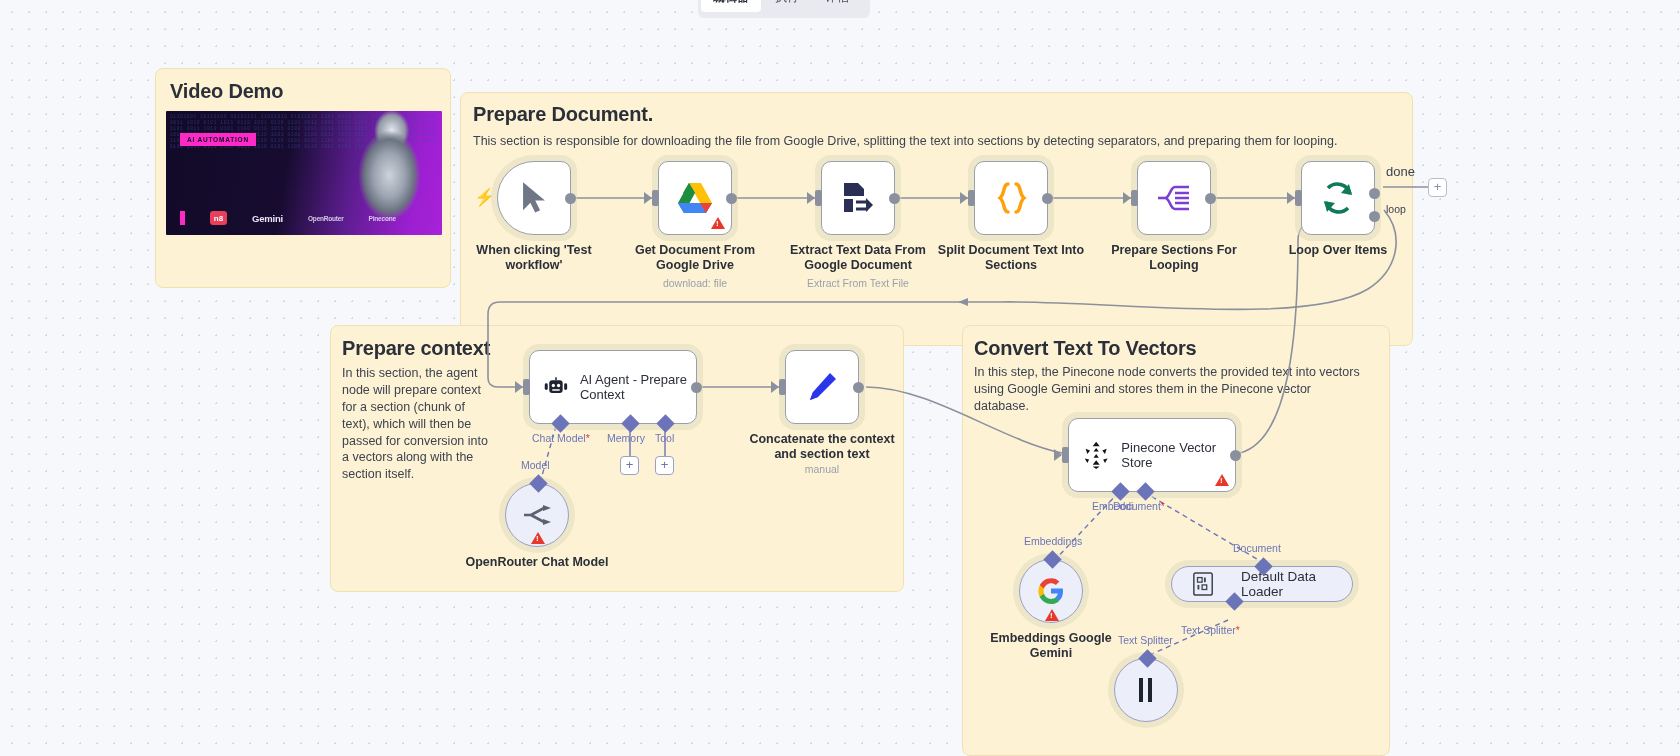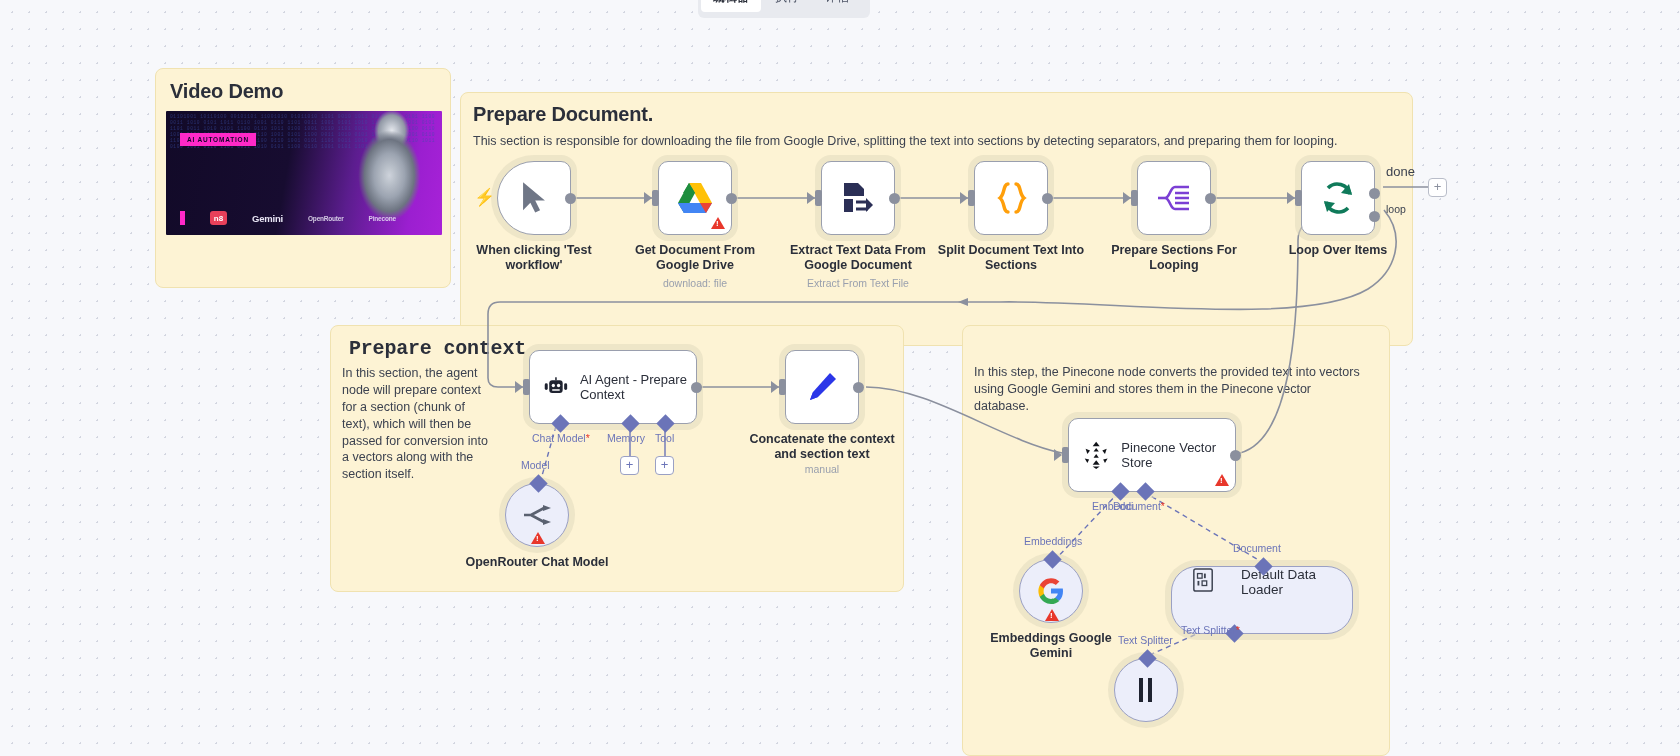--- a/index.html
+++ b/index.html
@@ -51,21 +51,21 @@
   }
 
   #note-video  { left: 155px; top: 68px;  width: 296px; height: 220px; }
   #note-prepdoc{ left: 460px; top: 92px;  width: 953px; height: 254px; }
   #note-context{ left: 330px; top: 325px; width: 574px; height: 267px; }
   #note-convert{ left: 962px; top: 325px; width: 428px; height: 431px; }
 
   #note-video .sticky-title { position:absolute; left:14px; top:11px; }
   #note-prepdoc .sticky-title { position:absolute; left:12px; top:10px; }
   #note-prepdoc .sticky-sub  { position:absolute; left:12px; top:40px; width: 920px;}
-  #note-context .sticky-title{ position:absolute; left:18px; top:11px;font-family:Liberation Mono, monospace; }
+  #note-context .sticky-title{ position:absolute; left:11px; top:11px; }
   #note-context .sticky-sub  { position:absolute; left:11px; top:39px; width: 152px; }
   #note-convert .sticky-title{ position:absolute; left:11px; top:11px; }
   #note-convert .sticky-sub  { position:absolute; left:11px; top:38px; width: 390px; }
 
   
   #video-thumb {
     position: absolute; left: 10px; top: 42px;
     width: 276px; height: 124px;
     background: linear-gradient(100deg,#120a28 0%,#170c30 44%,#5b1d8e 66%,#9b1fd0 88%,#a822d8 100%);
     overflow: hidden;
@@ -172,23 +172,23 @@
 
   
   .node-circle {
     width: 64px; height: 64px; border-radius: 50%;
     background:#eceefa; border:1.4px solid #9aa0c4;
     display:flex; align-items:center; justify-content:center;
     position:relative;
     box-shadow: 0 0 0 6px rgba(225,218,190,.55);
   }
   .node-pill {
-    width: 182px; height: 68px; border-radius: 26px;
+    width: 182px; height: 36px; border-radius: 26px;
     background:#eceefa; border:1.4px solid #9aa0c4;
-    display:flex; gap:27px; padding-left:20px;
+    display:flex; align-items:center; gap:27px; padding-left:20px;
     position:relative;
     box-shadow: 0 0 0 6px rgba(225,218,190,.55);
     font-size:13.5px; color:#2b2f3a;
   }
   .diamond {
     position:absolute; width:13px; height:13px; background:#6b74b8;
     transform: rotate(45deg);
   }
   .port-label {
     position:absolute; font-size:10.5px; color:#6b74b8; white-space:nowrap;
@@ -256,20 +256,21 @@
   <div class="sticky-title" data-name="sticky-title-prepare-document">Prepare Document.</div>
   <div class="sticky-sub" data-name="sticky-desc-prepare-document">This section is responsible for downloading the file from Google Drive, splitting the text into sections by detecting separators, and preparing them for looping.</div>
 </div>
 
 <div class="sticky" id="note-context" data-name="sticky-note-prepare-context">
   <div class="sticky-title" data-name="sticky-title-prepare-context">Prepare context</div>
   <div class="sticky-sub" data-name="sticky-desc-prepare-context">In this section, the agent node will prepare context for a section (chunk of text), which will then be passed for conversion into a vectors along with the section itself.</div>
 </div>
 
 <div class="sticky" id="note-convert" data-name="sticky-note-convert-text-to-vectors">
+  <div class="sticky-title" data-name="sticky-title-convert">Convert Text To Vectors</div>
   <div class="sticky-sub" data-name="sticky-desc-convert">In this step, the Pinecone node converts the provided text into vectors using Google Gemini and stores them in the Pinecone vector database.</div>
 </div>
 
 <div class="node" style="left:497px; top:161px;" data-name="node-when-clicking-test-workflow">
   <div class="node-box trigger" data-name="node-body">
     <div class="bolt" data-name="lightning-bolt-icon">⚡</div>
     <svg width="30" height="34" viewBox="0 0 24 28" data-name="cursor-icon">
       <path d="M3 1 L3 24 L9 18 L13 26 L17 24 L13 16 L21 16 Z" fill="#6f7686"></path>
     </svg>
     <div class="port out" data-name="output-port"></div>

